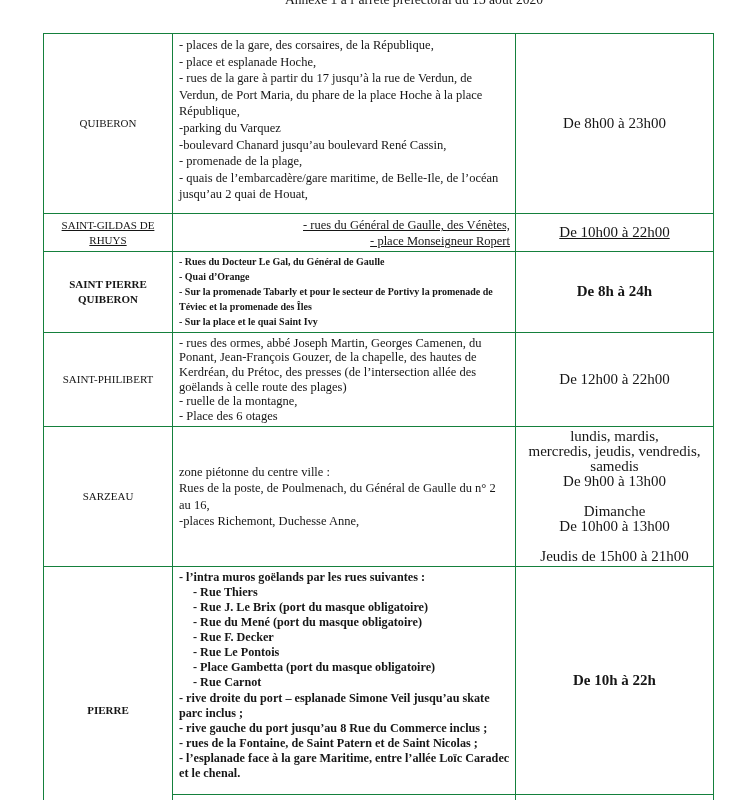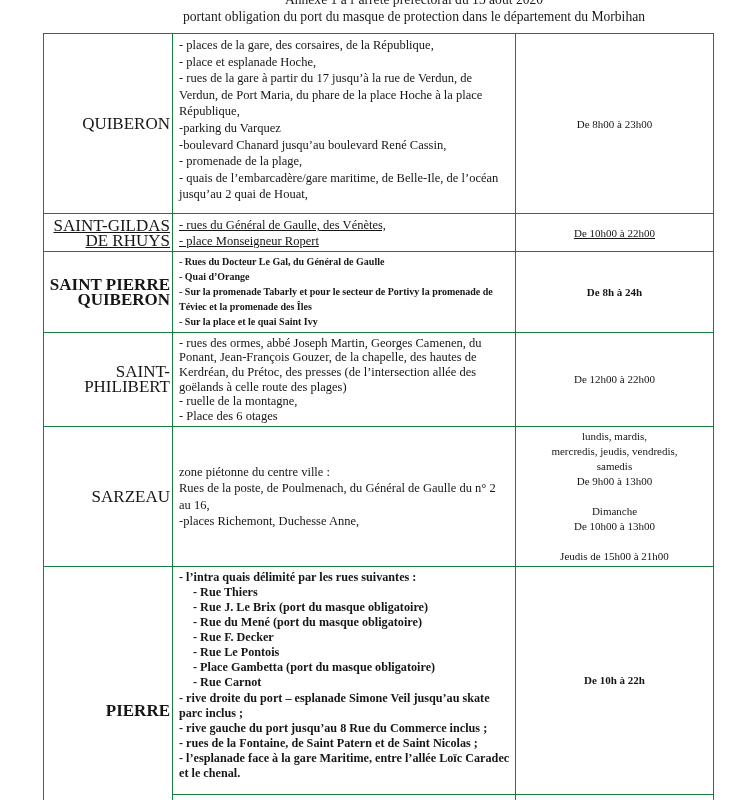--- a/index.html
+++ b/index.html
@@ -14,49 +14,48 @@
   }
   table.annexe {
     position:absolute; top:33px; left:43px; width:670px;
     border-collapse:collapse; table-layout:fixed;
   }
   td { border:1px solid #15803d; overflow:hidden; }
   col.c1 { width:129px; }
   col.c2 { width:343px; }
   col.c3 { width:198px; }
   td.commune {
-    text-align:right; vertical-align:middle;
-    font-size:17px; line-height:15px; padding:2px;
+    text-align:center; vertical-align:middle;
+    font-size:11px; line-height:15px; padding:2px;
   }
   td.places {
     vertical-align:top; padding:3px 5px 2px 6px; font-size:12.5px;
   }
   td.hours {
-    text-align:center; vertical-align:middle; font-size:11px; padding:2px;
+    text-align:center; vertical-align:middle; font-size:15px; padding:2px;
   }
   .bold { font-weight:bold; }
   tr.r0 { height:180px; } tr.r0 .places { line-height:16.6px; }
-  tr.r1 { height:34px;text-decoration:underline; }  tr.r1 .places { line-height:16px; }
+  tr.r1 { height:34px;text-decoration:underline; }  tr.r1 .places { line-height:16px;text-align:right; }
   tr.r2 { height:75px; }  tr.r2 .places { line-height:14.9px; font-size:10px; }
   tr.r3 { height:89px; }  tr.r3 .places { line-height:14.7px; }
   tr.r4 { height:138px; } tr.r4 .places { line-height:16.5px; vertical-align:middle; }
                           tr.r4 .hours  { line-height:15px; }
   tr.r5 { height:228px; } tr.r5 .places { line-height:15.1px; font-size:12.2px; }
   tr.r6 { height:60px; }  tr.r6 .places { line-height:16px; vertical-align:top; font-size:12.2px; }
   tr.r6 .hours { vertical-align:top; padding-top:8px; white-space:nowrap; font-size:12px; }
   .pl { min-height:1px; }
   .pl.indent { padding-left:14px; }
   .hl { min-height:15px; }
 </style>
 </head>
 <body>
 
 <div class="doc-title">
   <div>Annexe 1 à l’arrêté préfectoral du 13 août 2020</div>
-  <div>portant obligation du port du masque de protection dans le département du Morbihan</div>
 </div>
 
 <table class="annexe">
   <colgroup>
       <col class="c1">
       <col class="c2">
       <col class="c3">
     </colgroup>
 
   <tbody>
@@ -120,21 +119,21 @@
       <div class="hl">Dimanche</div>
       <div class="hl">De 10h00 à 13h00</div>
       <div class="hl"></div>
       <div class="hl">Jeudis de 15h00 à 21h00</div>
     </td>
   </tr>
 
   <tr class="r5 bold">
     <td class="commune bold" rowspan="2"><span>PIERRE</span></td>
     <td class="places bold">
-      <div class="pl">- l’intra quais délimité par les rues suivantes :</div>
+      <div class="pl">- l’intra muros goëlands par les rues suivantes :</div>
       <div class="pl indent">- Rue Thiers</div>
       <div class="pl indent">- Rue J. Le Brix (port du masque obligatoire)</div>
       <div class="pl indent">- Rue du Mené (port du masque obligatoire)</div>
       <div class="pl indent">- Rue F. Decker</div>
       <div class="pl indent">- Rue Le Pontois</div>
       <div class="pl indent">- Place Gambetta (port du masque obligatoire)</div>
       <div class="pl indent">- Rue Carnot</div>
       <div class="pl">- rive droite du port – esplanade Simone Veil jusqu’au skate parc inclus ;</div>
       <div class="pl">- rive gauche du port jusqu’au 8 Rue du Commerce inclus ;</div>
       <div class="pl">- rues de la Fontaine, de Saint Patern et de Saint Nicolas ;</div>

